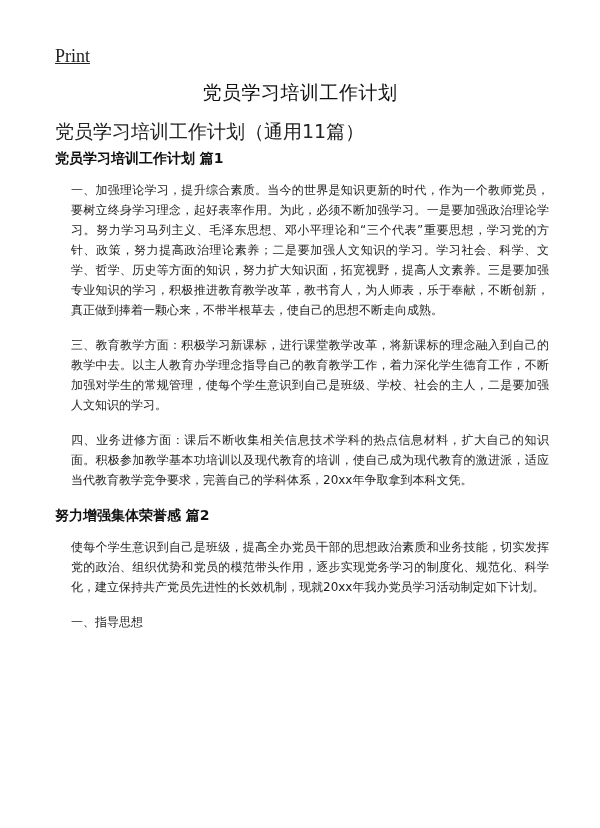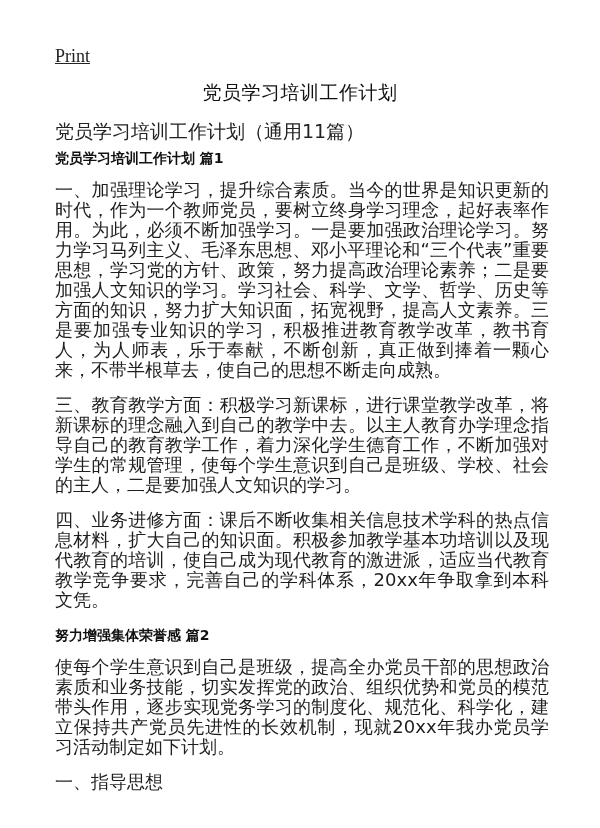--- a/index.html
+++ b/index.html
@@ -49,23 +49,23 @@
       width: 494px;
     }
     .section-heading {
       font-weight: bold;
       font-size: 14px;
       color: #111;
       margin: 0 0 12px 0;
       line-height: 20px;
     }
     .para {
-      font-size: 18px;
+      font-size: 12px;
       line-height: 20px;
-      margin: 0 0 15px 0;
+      margin: 0 0 15px 16px;
       text-align: justify;
       color: #1e1e1e;
       word-break: break-all;
     }
     .para.tight { margin-bottom: 12px; }
   </style>
 </head>
 <body>
 
 <div class="print-label">Print</div>

